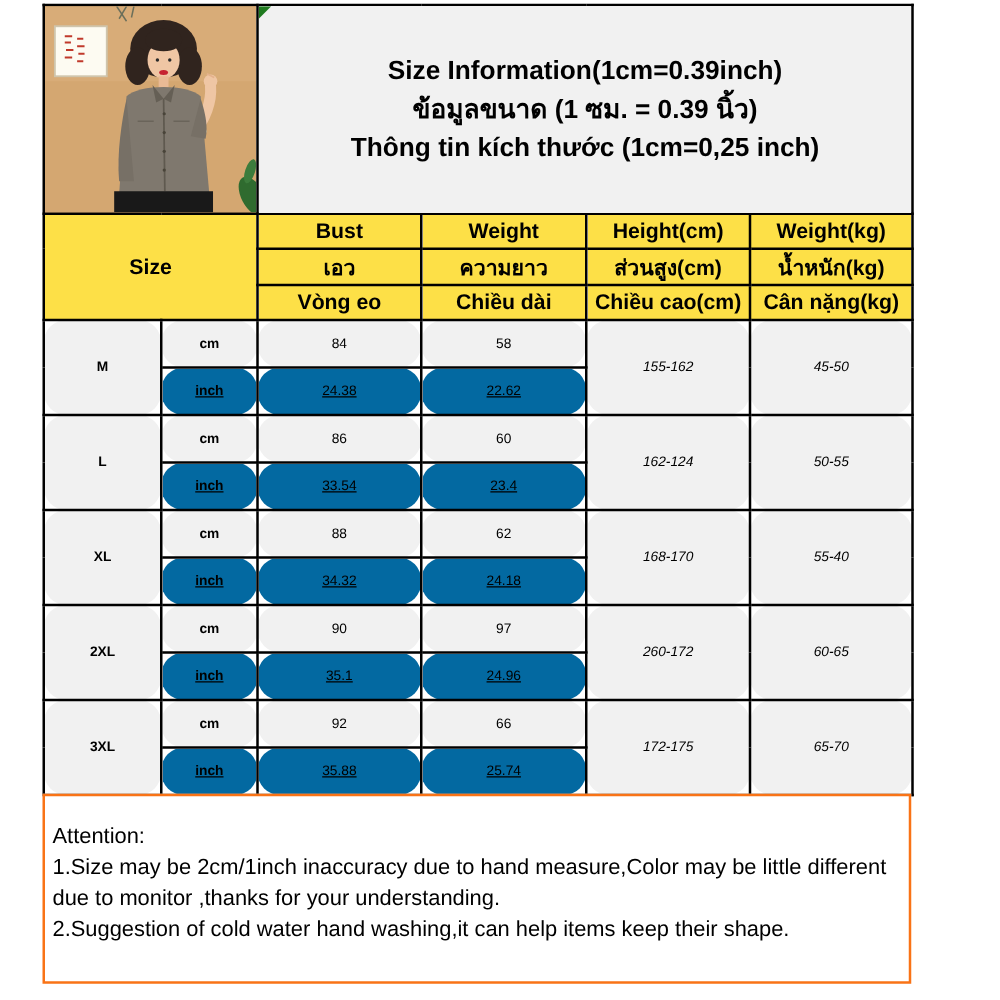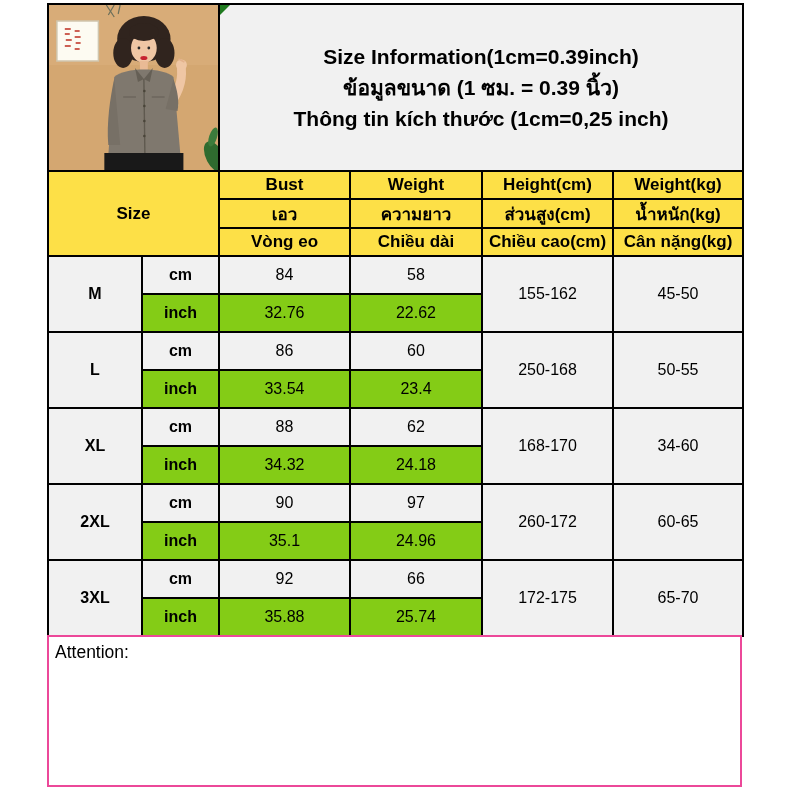--- a/index.html
+++ b/index.html
@@ -5,21 +5,21 @@
   html, body {
     margin: 0; padding: 0;
     width: 800px; height: 800px;
     background: #ffffff;
     font-family: "Liberation Sans", sans-serif;
     color: #000;
     overflow: hidden;
   }
   .sheet {
     position: absolute;
-    left: 47px; top: 3px;
+    left: 34px; top: 3px;
     width: 585px;
   }
   table.size-table {
     border-collapse: collapse;
     table-layout: fixed;
     width: 695px;
   }
   table.size-table td {
     border: 2px solid #000;
     text-align: center;
@@ -55,34 +55,34 @@
     font-weight: bold;
     font-size: 35px;
     margin-left: 18px;
   }
   
   td.size-label {
     background: #d9d9d9;
     font-weight: bold;
     font-size: 18px;
   }
-  tr.cm-row td, tr.inch-row td { height: 36px; font-size: 16px; }
+  tr.cm-row td, tr.inch-row td { height: 36px; font-size: 11px; border-radius: 18px; }
   tr.cm-row td { background: #f1f1f1; }
-  tr.inch-row td { background: #84cc16; }
+  tr.inch-row td { background: #0369a1; text-decoration: underline; }
   td.unit { font-weight: bold; }
-  td.merged { background: #f1f1f1; font-size: 17px; }
+  td.merged { background: #f1f1f1; font-size: 17px; font-style: italic; }
   
   .attention {
     box-sizing: border-box;
     width: 695px;
     height: 152px;
     margin-top: -2px;
-    border: 2px solid #ec4899;
+    border: 2px solid #f97316;
     background: #fff;
-    padding: 3px 6px;
+    padding: 19px 6px;
     font-size: 17.5px;
     line-height: 25px;
     text-align: left;
   }
 </style>
 </head>
 <body>
 
 <div class="sheet">
   <table class="size-table">
@@ -188,45 +188,45 @@
     <tr class="cm-row">
       <td class="size-label" rowspan="2">M</td>
       <td class="unit">cm</td>
       <td>84</td>
       <td>58</td>
       <td class="merged" rowspan="2">155-162</td>
       <td class="merged" rowspan="2">45-50</td>
     </tr>
     <tr class="inch-row">
       <td class="unit">inch</td>
-      <td>32.76</td>
+      <td>24.38</td>
       <td>22.62</td>
     </tr>
 
     <tr class="cm-row">
       <td class="size-label" rowspan="2">L</td>
       <td class="unit">cm</td>
       <td>86</td>
       <td>60</td>
-      <td class="merged" rowspan="2">250-168</td>
+      <td class="merged" rowspan="2">162-124</td>
       <td class="merged" rowspan="2">50-55</td>
     </tr>
     <tr class="inch-row">
       <td class="unit">inch</td>
       <td>33.54</td>
       <td>23.4</td>
     </tr>
 
     <tr class="cm-row">
       <td class="size-label" rowspan="2">XL</td>
       <td class="unit">cm</td>
       <td>88</td>
       <td>62</td>
       <td class="merged" rowspan="2">168-170</td>
-      <td class="merged" rowspan="2">34-60</td>
+      <td class="merged" rowspan="2">55-40</td>
     </tr>
     <tr class="inch-row">
       <td class="unit">inch</td>
       <td>34.32</td>
       <td>24.18</td>
     </tr>
 
     <tr class="cm-row">
       <td class="size-label" rowspan="2">2XL</td>
       <td class="unit">cm</td>
@@ -252,14 +252,16 @@
     <tr class="inch-row">
       <td class="unit">inch</td>
       <td>35.88</td>
       <td>25.74</td>
     </tr>
   </tbody>
     </table>
 
   <div class="attention">
     <div>Attention:</div>
+    <div>1.Size may be 2cm/1inch inaccuracy due to hand measure,Color may be little different due to monitor ,thanks for your understanding.</div>
+    <div>2.Suggestion of cold water hand washing,it can help items keep their shape.</div>
   </div>
 </div>
 
 </body></html>

